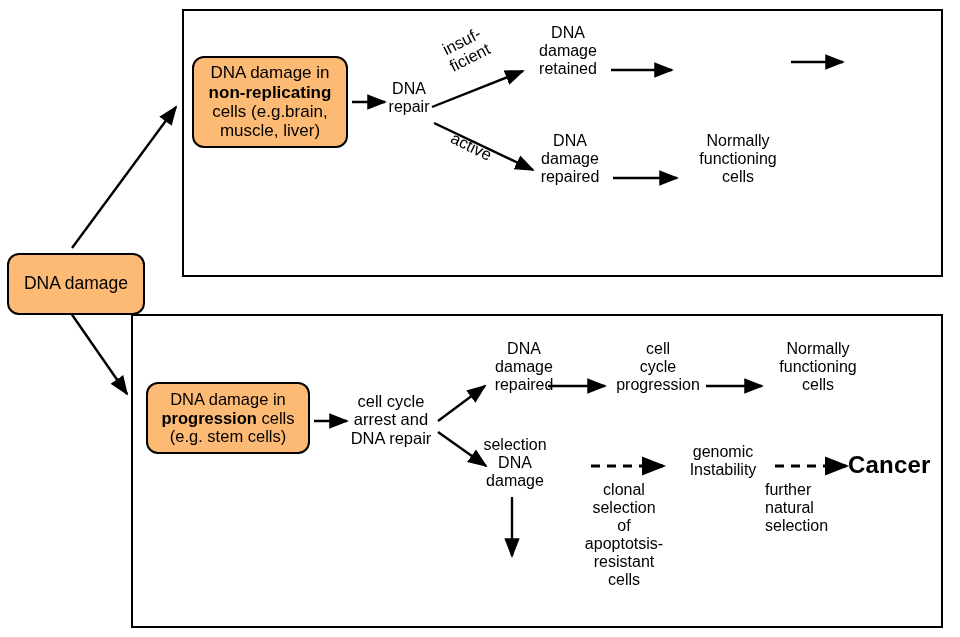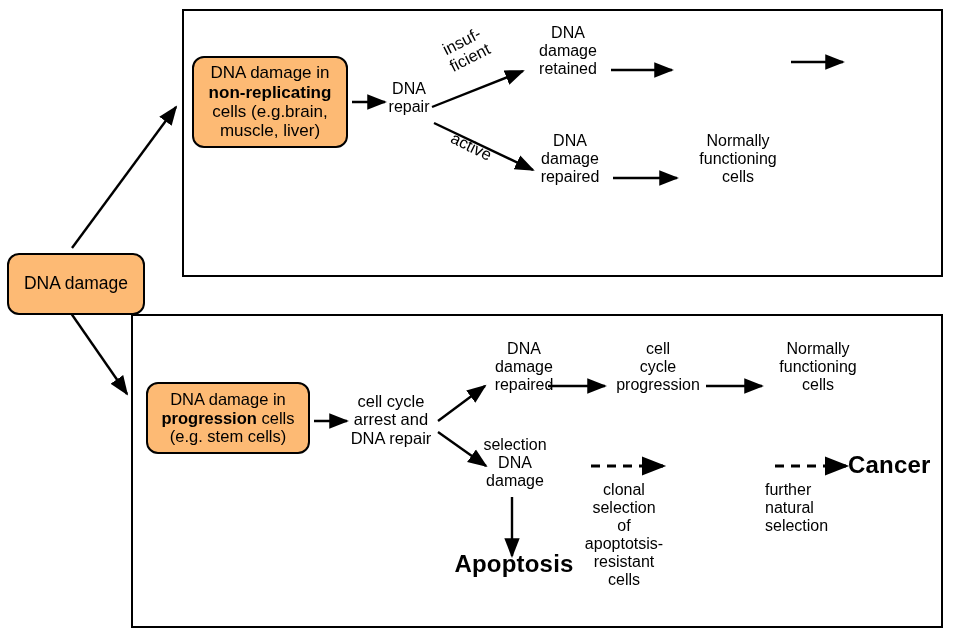--- a/index.html
+++ b/index.html
@@ -130,29 +130,30 @@
 progression</div>
 
   <div class="node" style="left:758px;top:340px;width:120px;">Normally
 functioning
 cells</div>
 
   <div class="node" style="left:469px;top:436px;width:92px;">selection
 DNA
 damage</div>
 
-  <div class="node bigbold" style="left:438px;top:551px;width:152px;">Apoptosis</div>
 
   <div class="node" style="left:570px;top:481px;width:108px;">clonal
 selection
 of
 apoptotsis-
 resistant
 cells</div>
 
+  <div class="node" style="left:673px;top:443px;width:100px;">genomic
+Instability</div>
 
   <div class="node left" style="left:765px;top:481px;width:100px;">further
 natural
 selection</div>
 
   <div class="node bigbold" style="left:848px;top:452px;width:110px;text-align:left;">Cancer</div>
 
 </div>
 
 </body></html>

